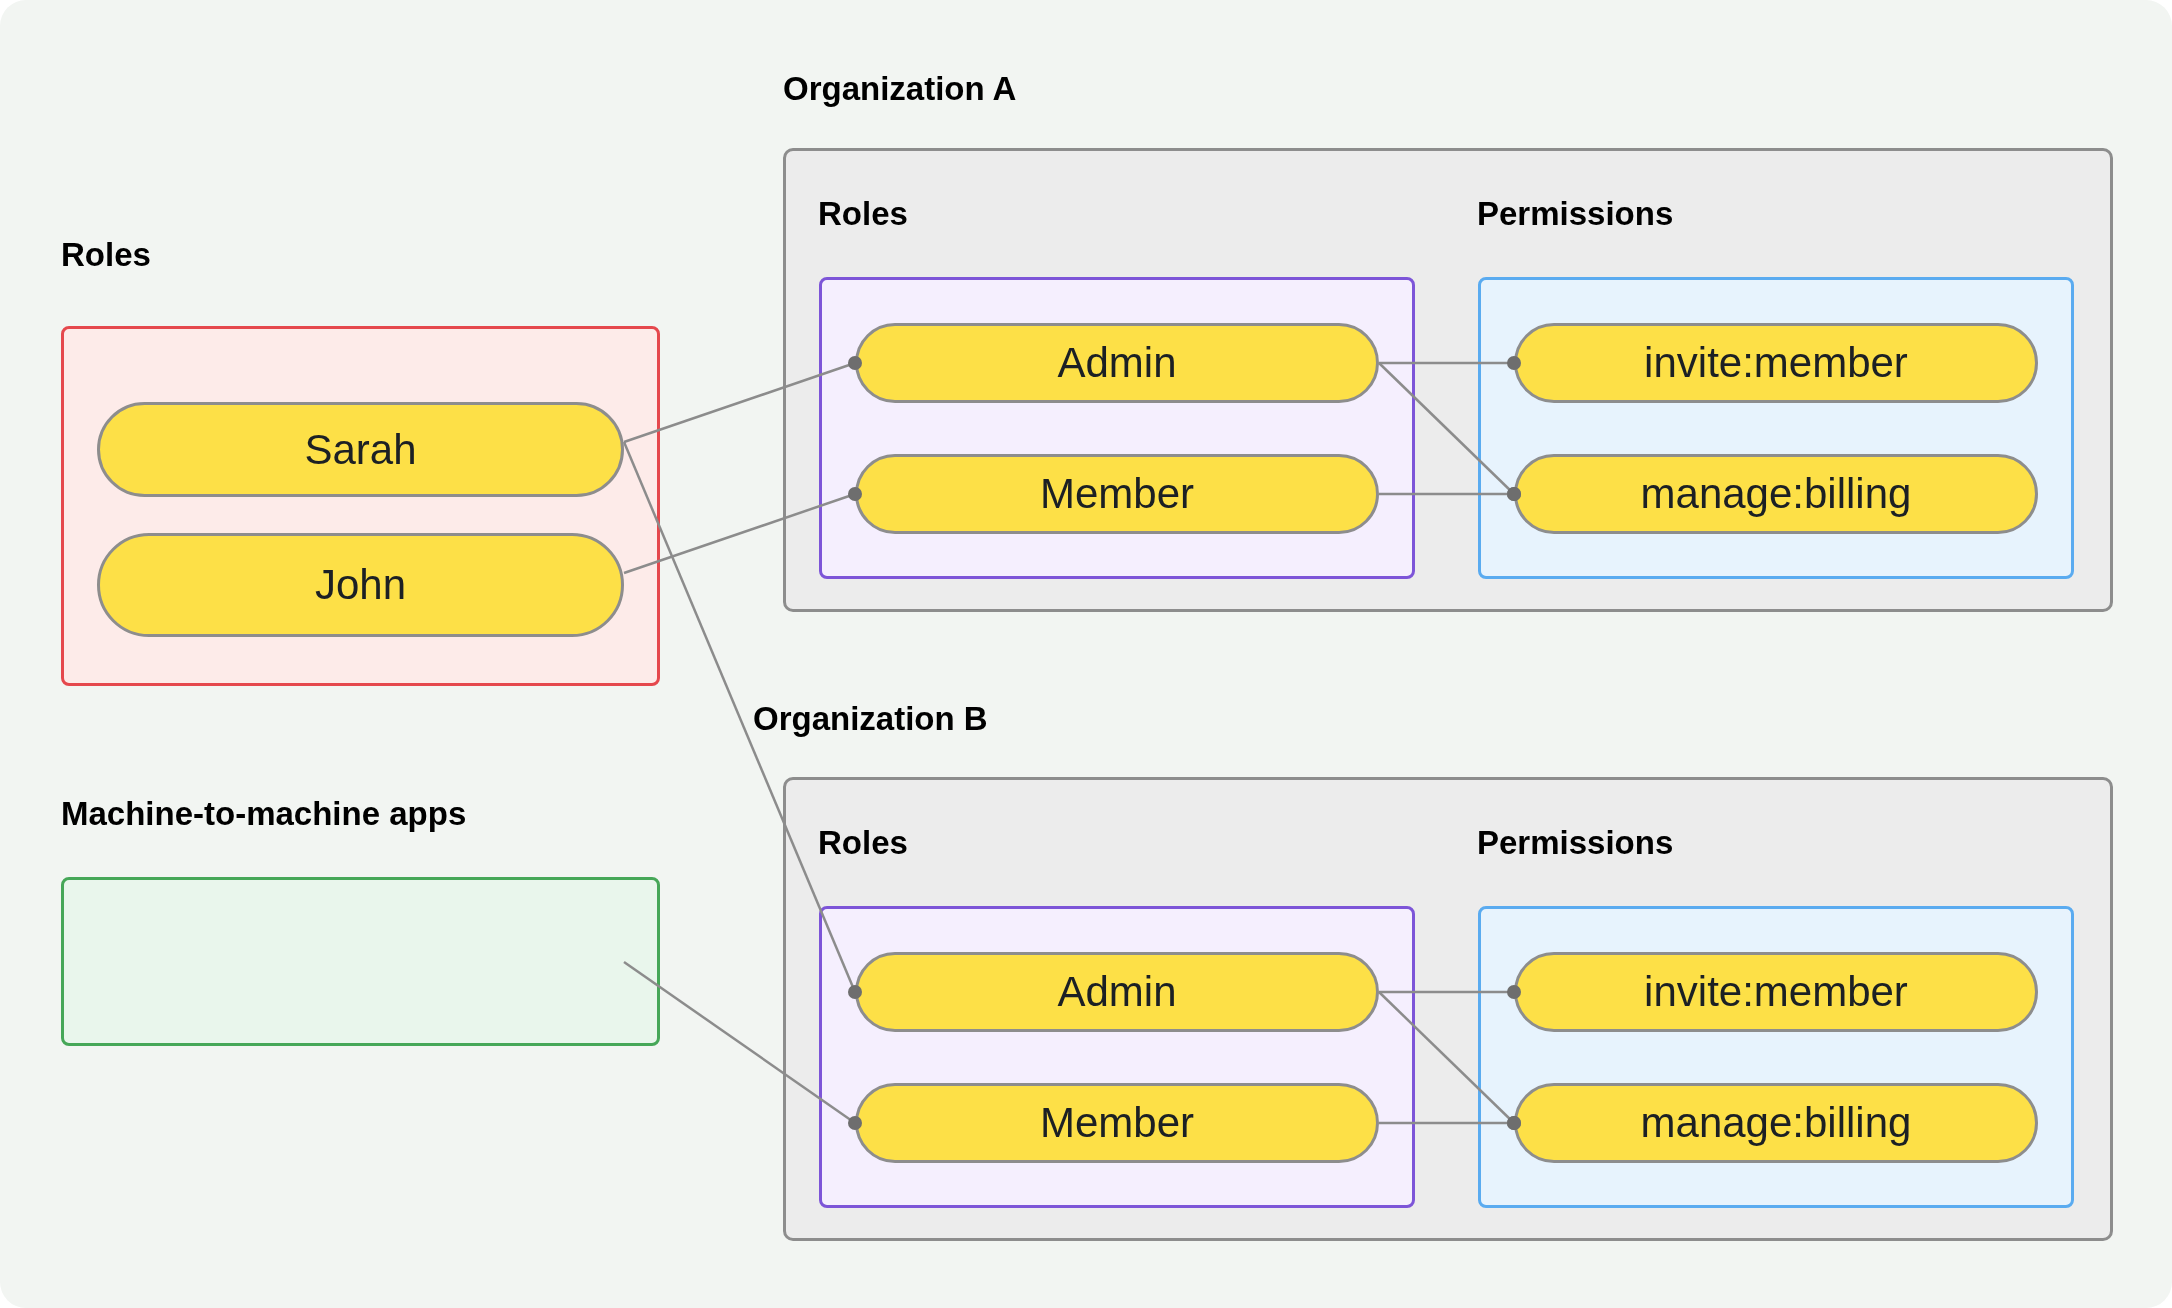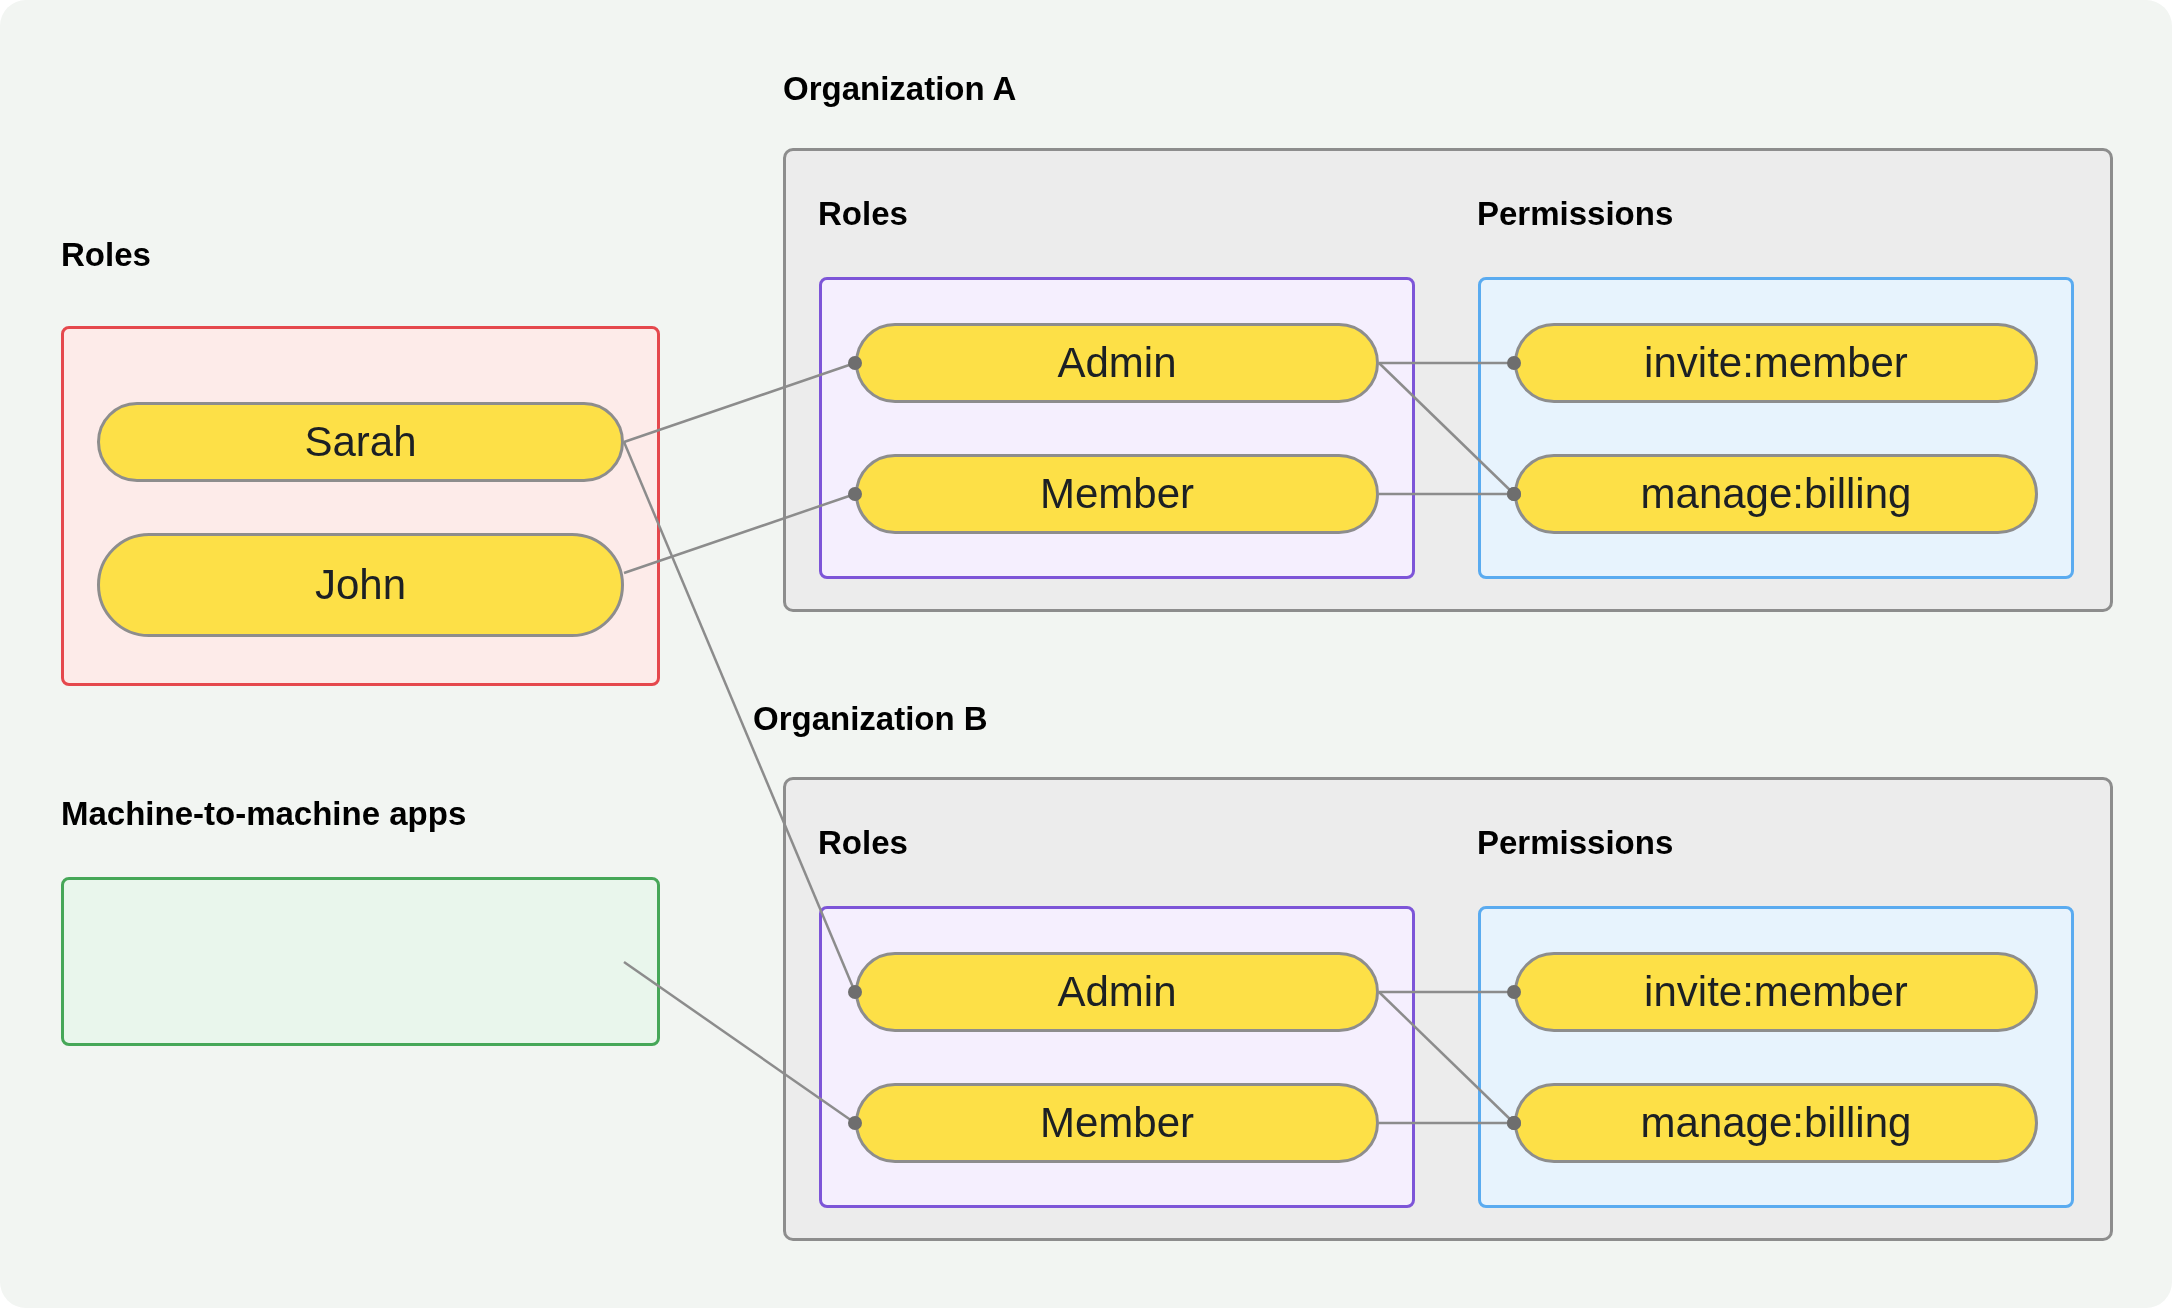--- a/index.html
+++ b/index.html
@@ -38,21 +38,21 @@
     font-size: 42px;
     font-weight: 400;
     color: #1c2024;
     white-space: nowrap;
   }
 
   
   #users-label   { left: 61px;  top: 236px; }
   #users-box     { left: 61px;  top: 326px; width: 599px; height: 360px;
                    background: #fdebe9; border: 3px solid #e5484d; border-radius: 8px; }
-  #pill-sarah    { left: 97px;  top: 402px; width: 527px; height: 80px; }
+  #pill-sarah    { left: 97px;  top: 402px; width: 527px; height: 95px; }
   #pill-john     { left: 97px;  top: 533px; width: 527px; height: 104px; }
 
   
   #m2m-label     { left: 61px;  top: 795px; }
   #m2m-box       { left: 61px;  top: 877px; width: 599px; height: 169px;
                    background: #e9f6ec; border: 3px solid #46a758; border-radius: 8px; }
   #pill-m2m      { left: 97px;  top: 922px; width: 527px; height: 80px; }
 
   
   #orgA-label        { left: 783px;  top: 70px; }

